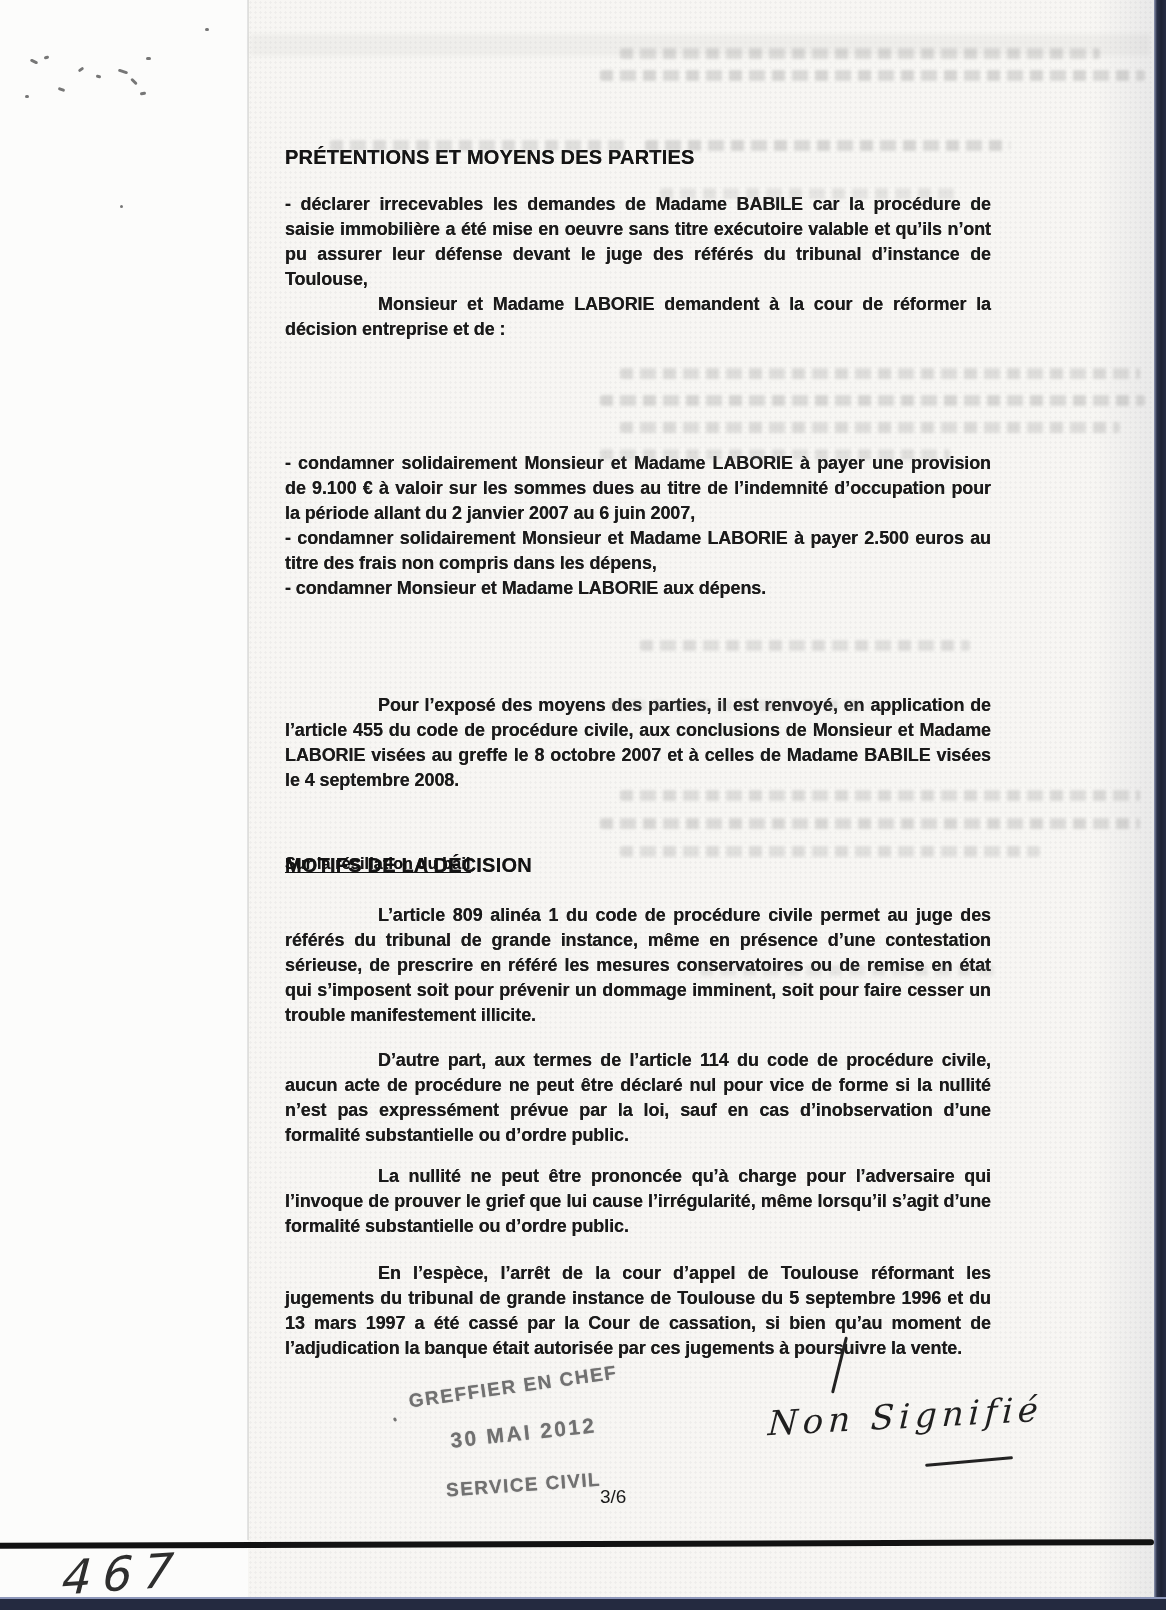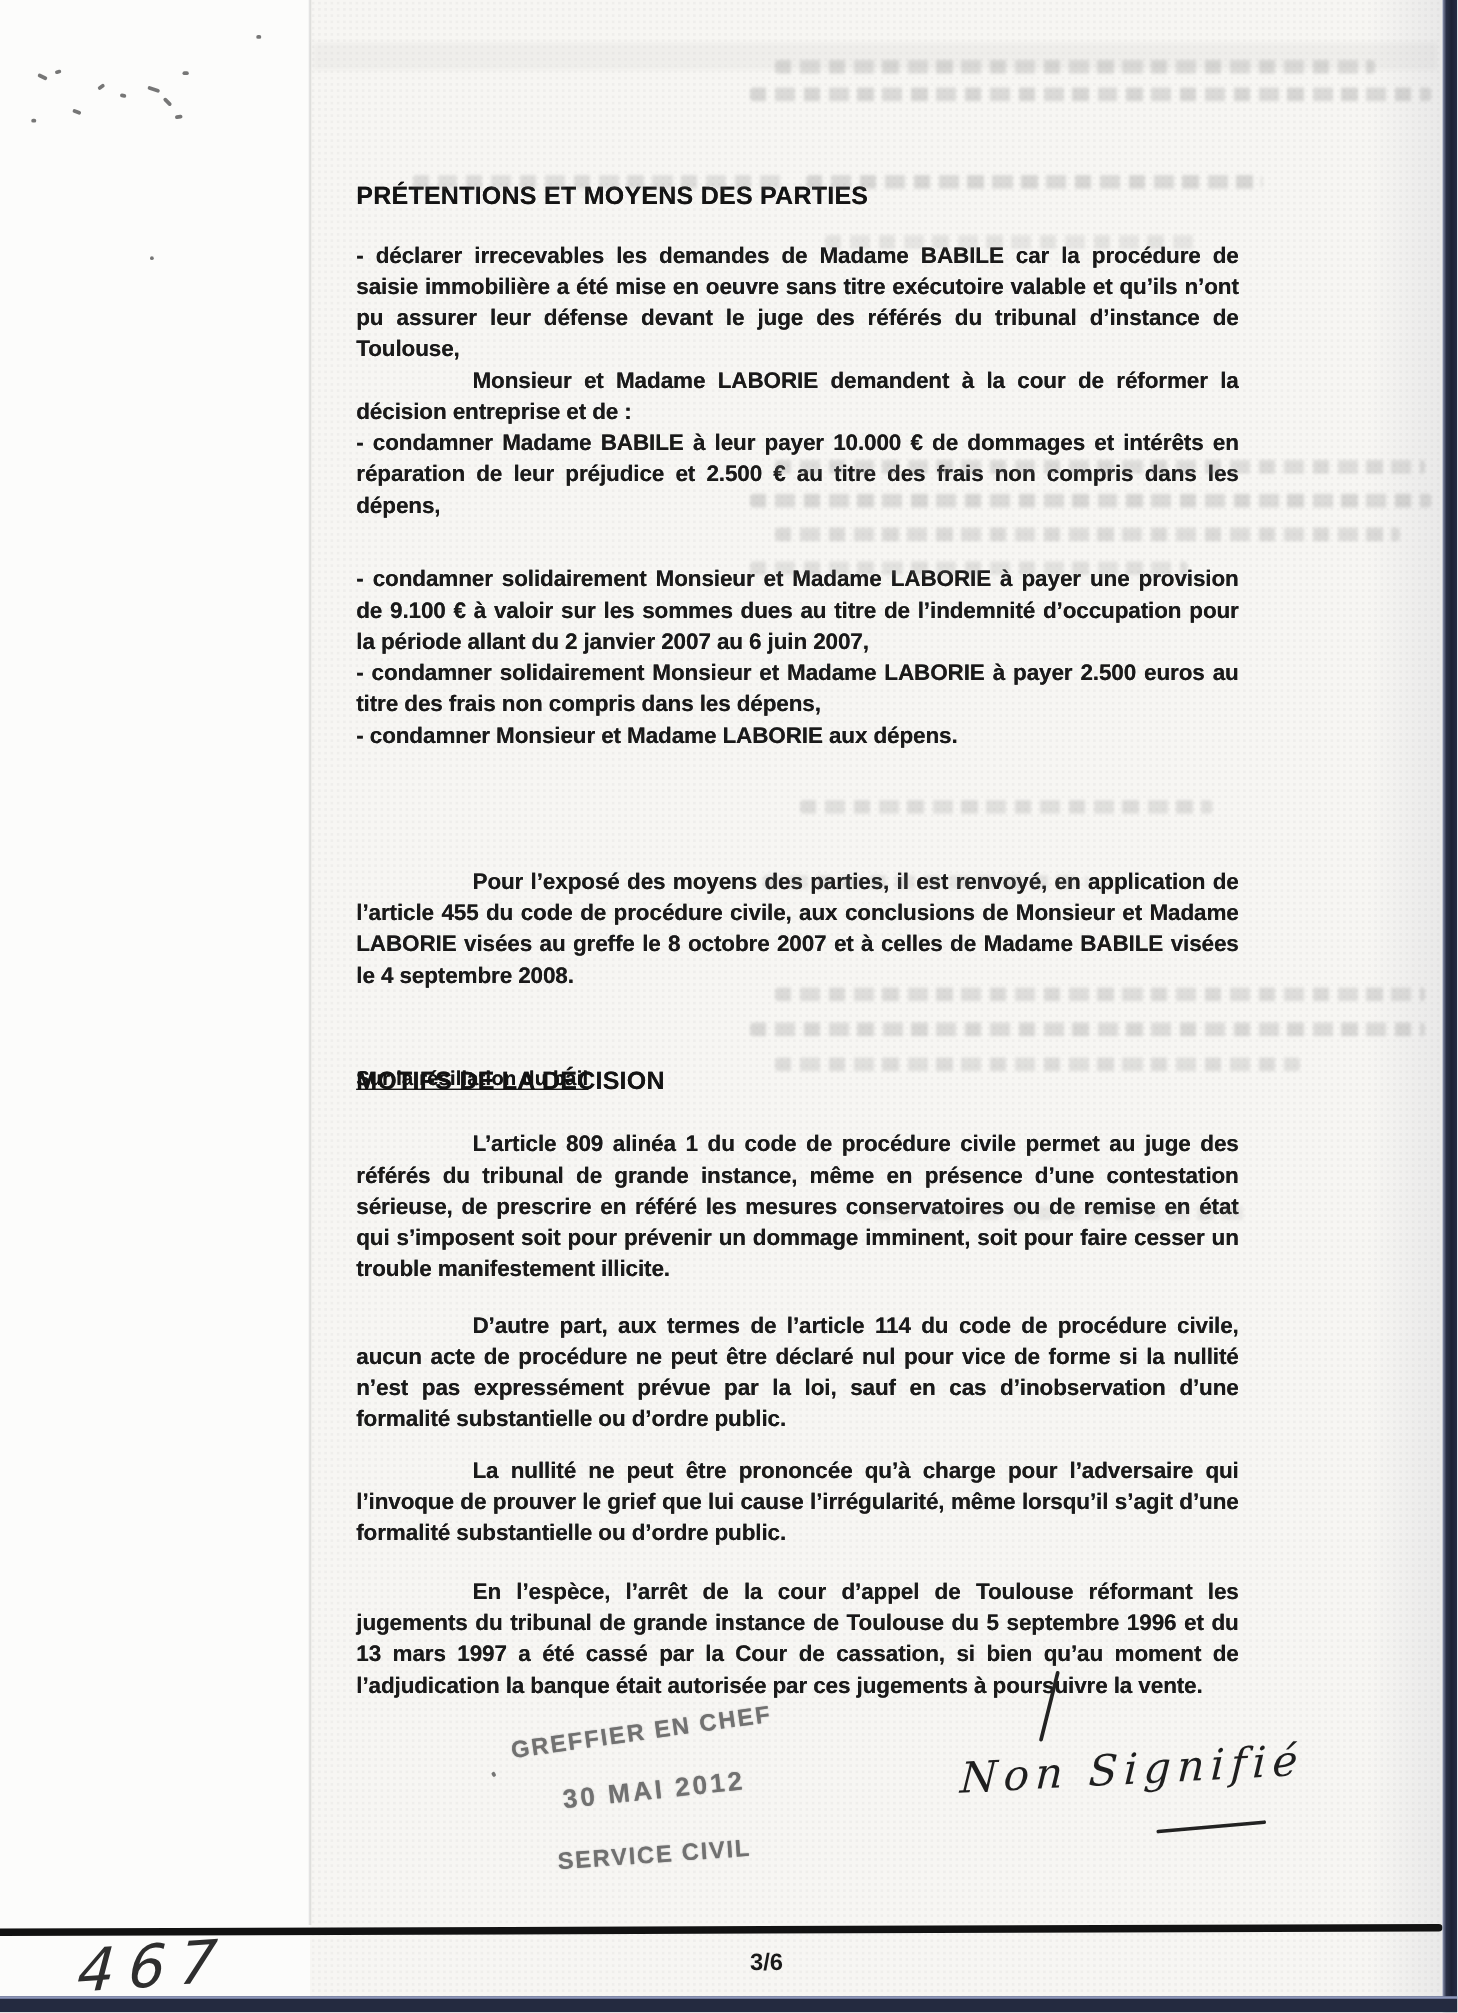--- a/index.html
+++ b/index.html
@@ -41,21 +41,21 @@
   }
 
   
   .stamp{
     position:absolute;color:#636363;font-weight:700;white-space:nowrap;
     text-shadow:0 0 1px rgba(120,120,120,0.9);opacity:0.9;
   }
   .stamp-title{left:408px;top:1376px;font-size:19px;letter-spacing:1.6px;transform:rotate(-8deg);}
   .stamp-date{left:450px;top:1421px;font-size:21px;letter-spacing:2.4px;transform:rotate(-6deg);}
   .stamp-service{left:446px;top:1474px;font-size:19px;letter-spacing:1.4px;transform:rotate(-4deg);}
-  .sheet-number{position:absolute;left:600px;top:1560px;font-size:19px;font-weight:700;color:#1a1a1a;}
+  .sheet-number{position:absolute;left:600px;top:1486px;font-size:19px;font-weight:400;color:#1a1a1a;}
 
   
   .hand{font-family:"DejaVu Serif",serif;font-style:italic;color:#1f1f1f;}
   .hand-annotation{
     position:absolute;left:768px;top:1396px;font-size:34px;letter-spacing:5px;
     transform:rotate(-3deg) skewX(-6deg);white-space:nowrap;
   }
   .annotation-slash{position:absolute;left:838px;top:1336px;width:3px;height:58px;background:#222;border-radius:2px;transform:rotate(14deg);}
   .annotation-underline{position:absolute;left:925px;top:1460px;width:88px;height:3px;background:#222;border-radius:2px;transform:rotate(-5deg);}
   .hand-folio{
@@ -82,21 +82,20 @@
   <div class="fold-line"></div>
   <div class="top-shade"></div>
   <div class="right-shade"></div>
 
 
   <div class="heading" style="top:146px">PRÉTENTIONS ET MOYENS DES PARTIES</div>
 
   <div style="position:absolute;top:192px">
     <div class="doc" style="position:relative;left:285px">- déclarer irrecevables les demandes de Madame BABILE car la procédure de saisie immobilière a été mise en oeuvre sans titre exécutoire valable et qu’ils n’ont pu assurer leur défense devant le juge des référés du tribunal d’instance de Toulouse,</div>
     <div class="doc indent" style="position:relative;left:285px">Monsieur et Madame LABORIE demandent à la cour de réformer la décision entreprise  et de :</div>
-    <div class="doc" style="position:relative;left:285px">- condamner Madame BABILE à leur payer 10.000 € de dommages et intérêts en réparation de leur préjudice et 2.500 € au titre des frais non compris dans les dépens,</div>
   </div>
 
   <div style="position:absolute;top:451px">
     <div class="doc" style="position:relative;left:285px">- condamner solidairement Monsieur et Madame LABORIE à payer une provision de 9.100 € à valoir sur les sommes dues au titre de l’indemnité d’occupation pour la période allant du 2 janvier 2007 au 6 juin 2007,</div>
     <div class="doc" style="position:relative;left:285px">- condamner solidairement Monsieur et Madame LABORIE à payer 2.500 euros au titre des frais non compris dans les dépens,</div>
     <div class="doc" style="position:relative;left:285px">- condamner Monsieur et Madame LABORIE aux dépens.</div>
   </div>
 
   <div class="doc indent" style="top:693px">Pour l’exposé des moyens des parties, il est renvoyé, en application de l’article 455 du code de procédure civile, aux conclusions de Monsieur et Madame LABORIE visées au greffe le 8 octobre 2007 et à celles de Madame BABILE visées le 4 septembre 2008.</div>
 

